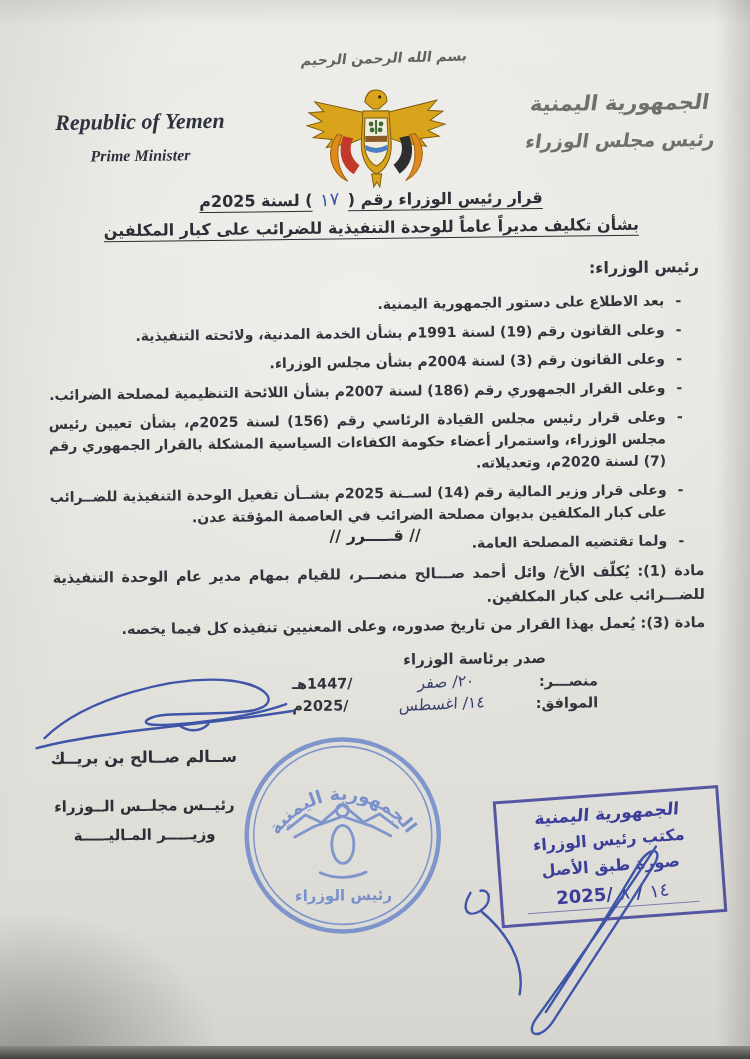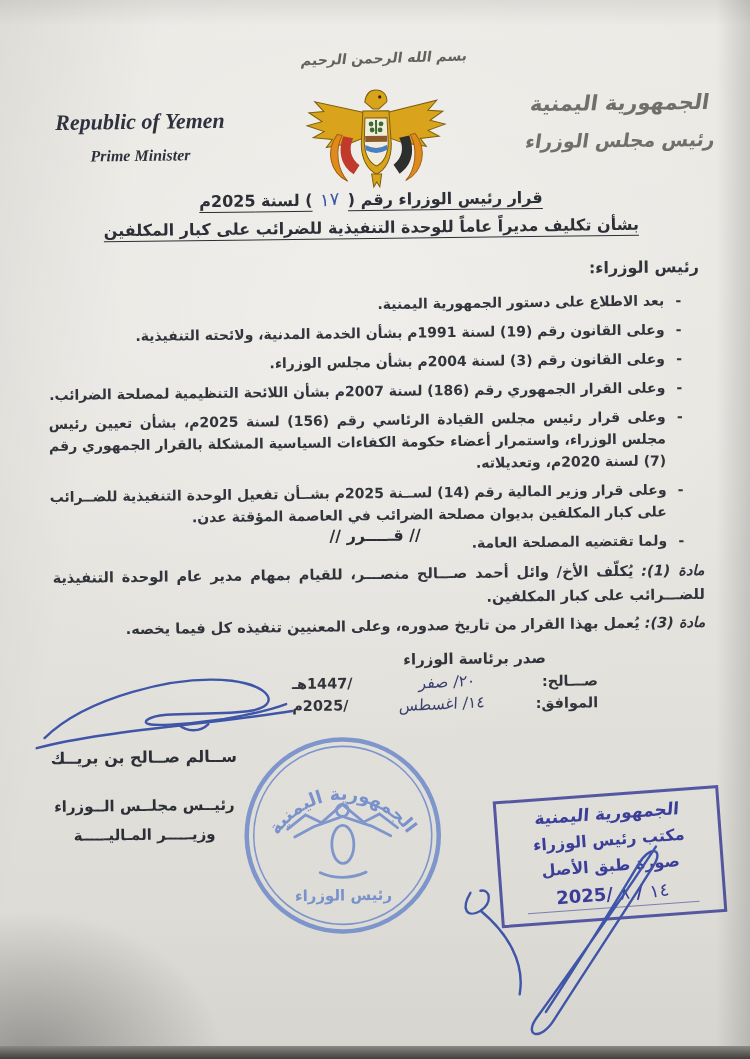--- a/index.html
+++ b/index.html
@@ -51,21 +51,21 @@
   ul.preamble li{position:relative;padding-right:17px;margin-bottom:7px;
     font-size:14px;font-weight:600;line-height:22px;color:#33353c;}
   ul.preamble li::before{content:attr(data-bullet);position:absolute;right:0;top:0;font-weight:700;}
 
   .decision-heading{left:0;right:0;top:526px;text-align:center;direction:rtl;
     font-size:16px;font-weight:700;color:#2d2f37;}
 
   .articles{right:46px;left:52px;top:562px;direction:rtl;text-align:justify;
     font-size:14.5px;font-weight:600;line-height:24px;color:#32343b;}
   .articles .art{margin-bottom:4px;}
-  .articles .lbl{font-weight:700;font-style:italic;}
+  .articles .lbl{font-weight:700;}
 
   .issued{left:290px;top:651px;width:306px;direction:rtl;color:#32343b;}
   .issued .ih{text-align:center;font-size:15px;font-weight:700;margin-bottom:5px;padding-left:60px;}
   .date-row{display:flex;justify-content:space-between;align-items:baseline;
     font-size:14.5px;font-weight:700;margin-bottom:4px;}
   .hand{color:#39406b;font-weight:500;font-size:15.5px;transform:skewX(-5deg) rotate(-2deg);display:inline-block;}
 
   .sig1{left:26px;top:664px;z-index:10;}
   .signer{left:40px;top:744px;width:202px;text-align:center;color:#2d2f37;}
   .signer .nm{font-size:16px;font-weight:700;border-top:1.5px solid transparent;}
@@ -155,21 +155,21 @@
     </div>
     <div class="art">
       <span class="lbl">مادة (3):</span>
       <span>يُعمل بهذا القرار من تاريخ صدوره، وعلى المعنيين تنفيذه كل فيما يخصه.</span>
     </div>
   </div>
 
   <div class="abs issued">
     <div class="ih">صدر برئاسة الوزراء</div>
     <div class="date-row">
-      <span>صـــالح:</span>
+      <span>منصـــر:</span>
       <span class="hand">٢٠/ صفر</span>
       <span>/1447هـ</span>
     </div>
     <div class="date-row">
       <span>الموافق:</span>
       <span class="hand">١٤/ اغسطس</span>
       <span>/2025م</span>
     </div>
   </div>
 

